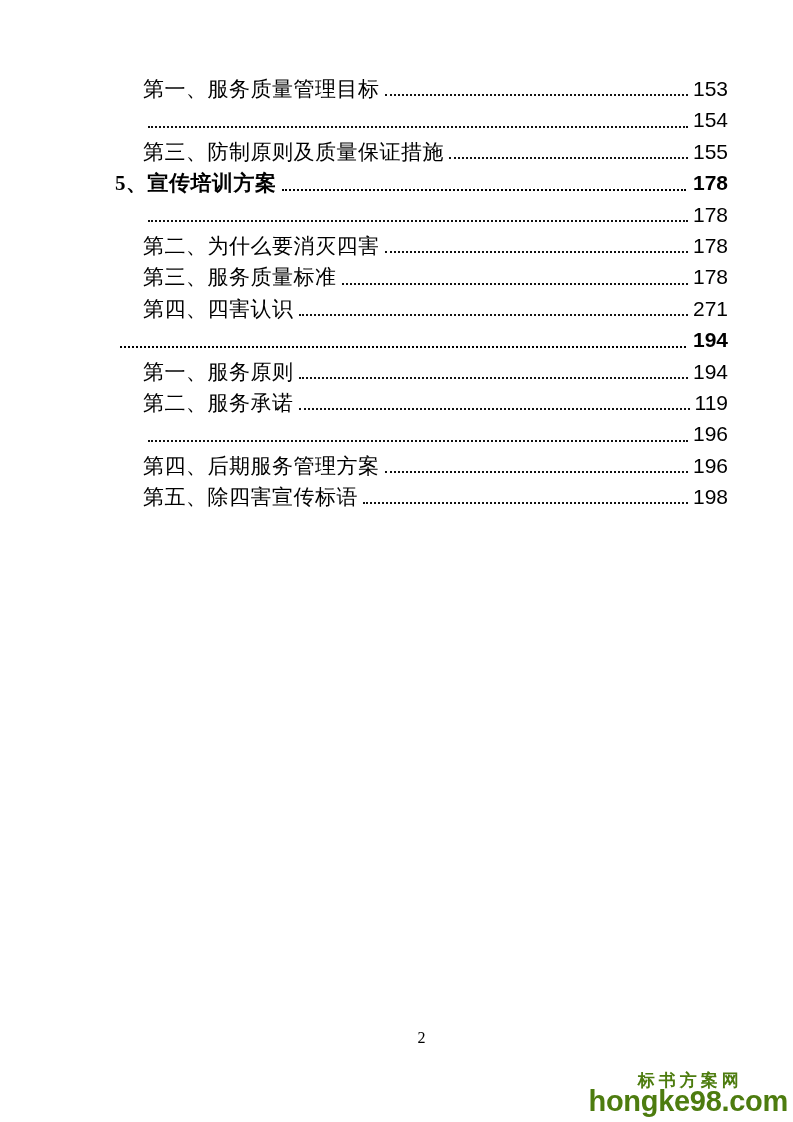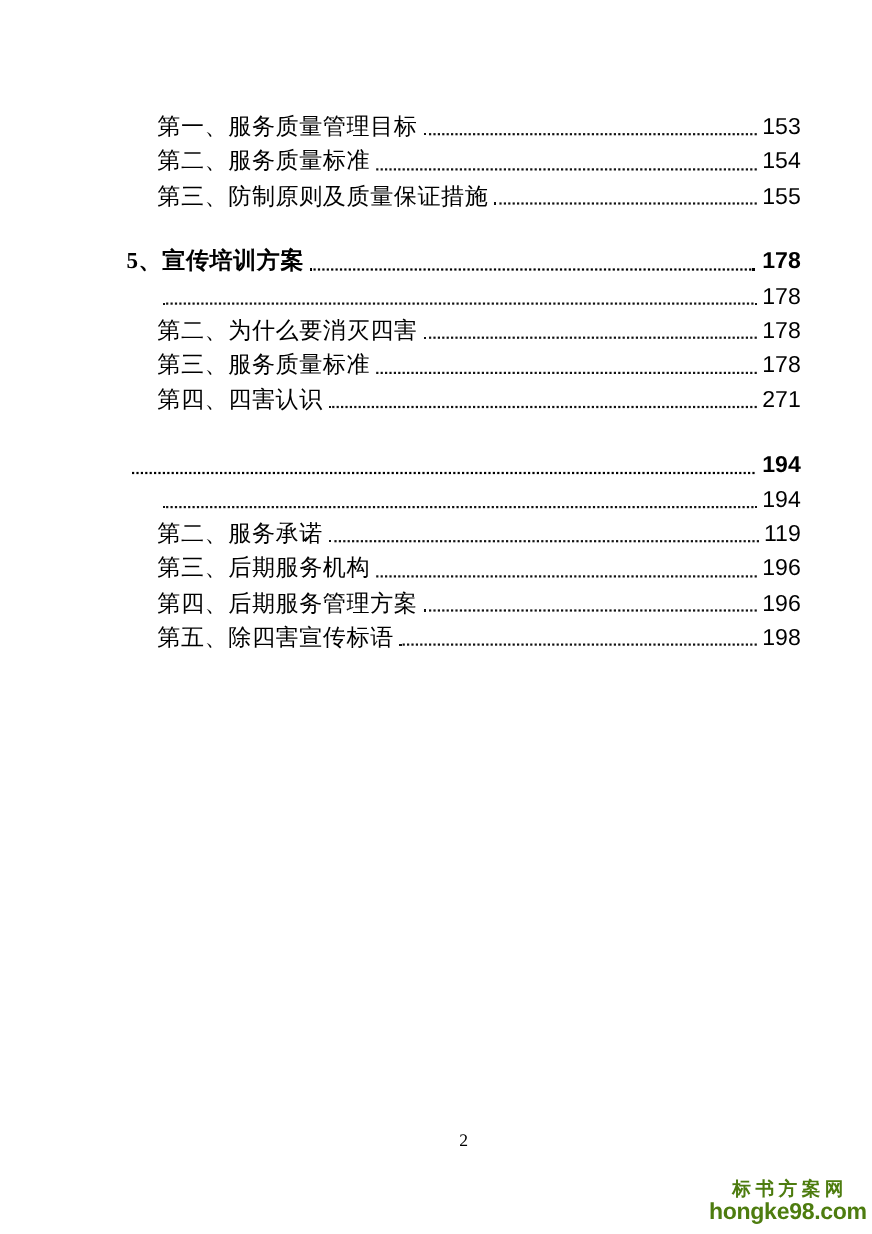--- a/index.html
+++ b/index.html
@@ -11,33 +11,33 @@
     color: #000;
     overflow: hidden;
   }
   .page {
     position: absolute; inset: 0;
     background: #ffffff;
     overflow: hidden;
   }
   .toc {
     position: absolute;
-    left: 115px; top: 100px;
+    left: 115px; top: 73px;
     width: 613px;
   }
   .toc-row {
     display: flex;
     align-items: baseline;
     height: 31.4px;
     line-height: 31.4px;
     font-size: 21px;
     white-space: nowrap;
   }
   .toc-row.sub { padding-left: 28px; }
-  .toc-row.chapter { font-weight: bold; margin-top: 28px; }
+  .toc-row.chapter { font-weight: bold; }
   .toc-label {
     white-space: nowrap;
     letter-spacing: 0.5px;
   }
   .toc-dots {
     flex: 1;
     min-width: 12px;
     align-self: flex-end;
     border-bottom: 2.2px dotted #111111;
     margin: 0 5px 8px 5px;
@@ -67,39 +67,38 @@
     font-weight: bold;
     font-family: "Liberation Sans", "DejaVu Sans", sans-serif;
   }
   .wm-cn {
     font-size: 17px;
     line-height: 19px;
     letter-spacing: 4px;
     padding-left: 4px; 
   }
   .wm-url {
-    font-size: 21px;
+    font-size: 29px;
     line-height: 23px;
     letter-spacing: -0.3px;
   }
 </style>
 </head>
 <body style="background: rgb(255, 255, 255);">
 
 <div class="page">
 
   <div class="toc" id="toc">
     <div class="toc-row sub">
       <span class="toc-label">第一、服务质量管理目标</span>
       <span class="toc-dots"></span>
       <span class="toc-page">153</span>
     </div>
 
     <div class="toc-row sub">
-      <span class="toc-label">第二、服务质量标准</span>
       <span class="toc-dots"></span>
       <span class="toc-page">154</span>
     </div>
 
     <div class="toc-row sub">
       <span class="toc-label">第三、防制原则及质量保证措施</span>
       <span class="toc-dots"></span>
       <span class="toc-page">155</span>
     </div>
 
@@ -131,32 +130,32 @@
       <span class="toc-dots"></span>
       <span class="toc-page">271</span>
     </div>
 
     <div class="toc-row chapter">
       <span class="toc-dots"></span>
       <span class="toc-page">194</span>
     </div>
 
     <div class="toc-row sub">
+      <span class="toc-label">第一、服务原则</span>
       <span class="toc-dots"></span>
       <span class="toc-page">194</span>
     </div>
 
     <div class="toc-row sub">
       <span class="toc-label">第二、服务承诺</span>
       <span class="toc-dots"></span>
       <span class="toc-page">119</span>
     </div>
 
     <div class="toc-row sub">
-      <span class="toc-label">第三、后期服务机构</span>
       <span class="toc-dots"></span>
       <span class="toc-page">196</span>
     </div>
 
     <div class="toc-row sub">
       <span class="toc-label">第四、后期服务管理方案</span>
       <span class="toc-dots"></span>
       <span class="toc-page">196</span>
     </div>
 

